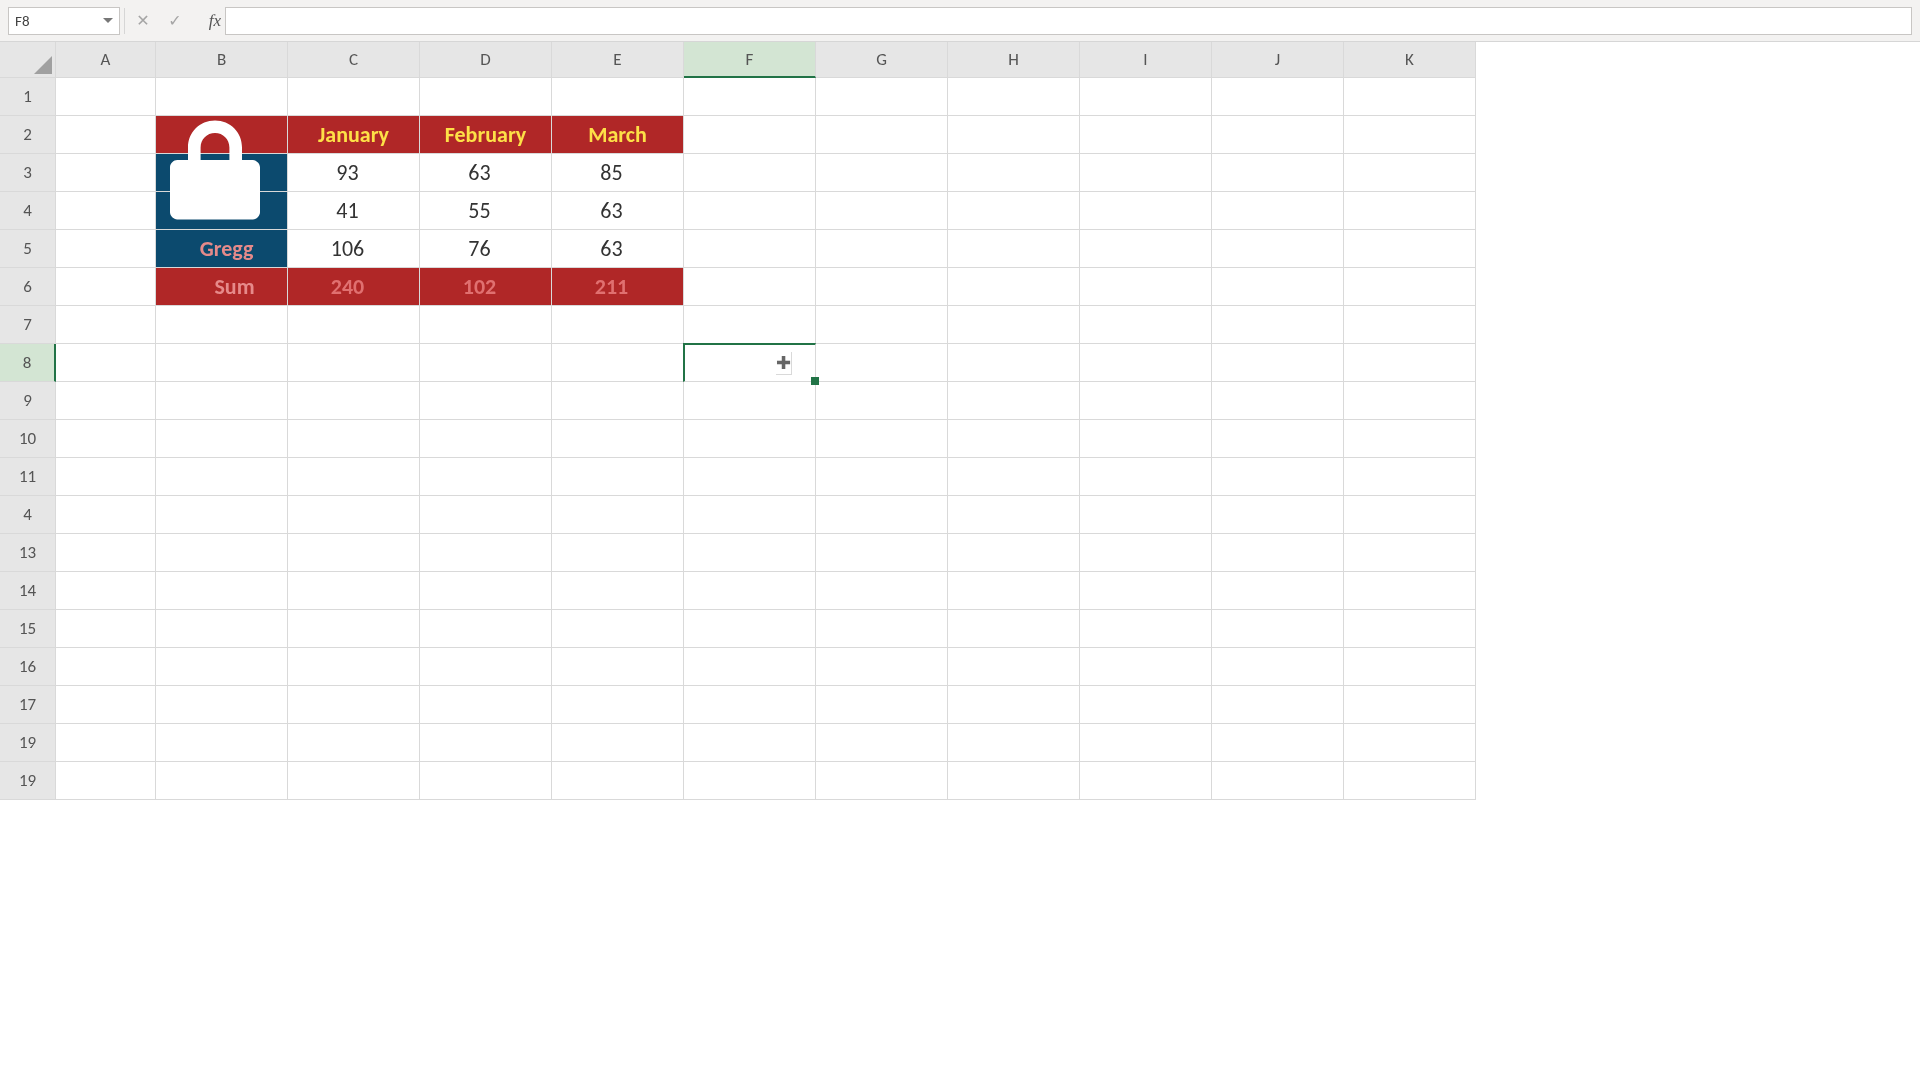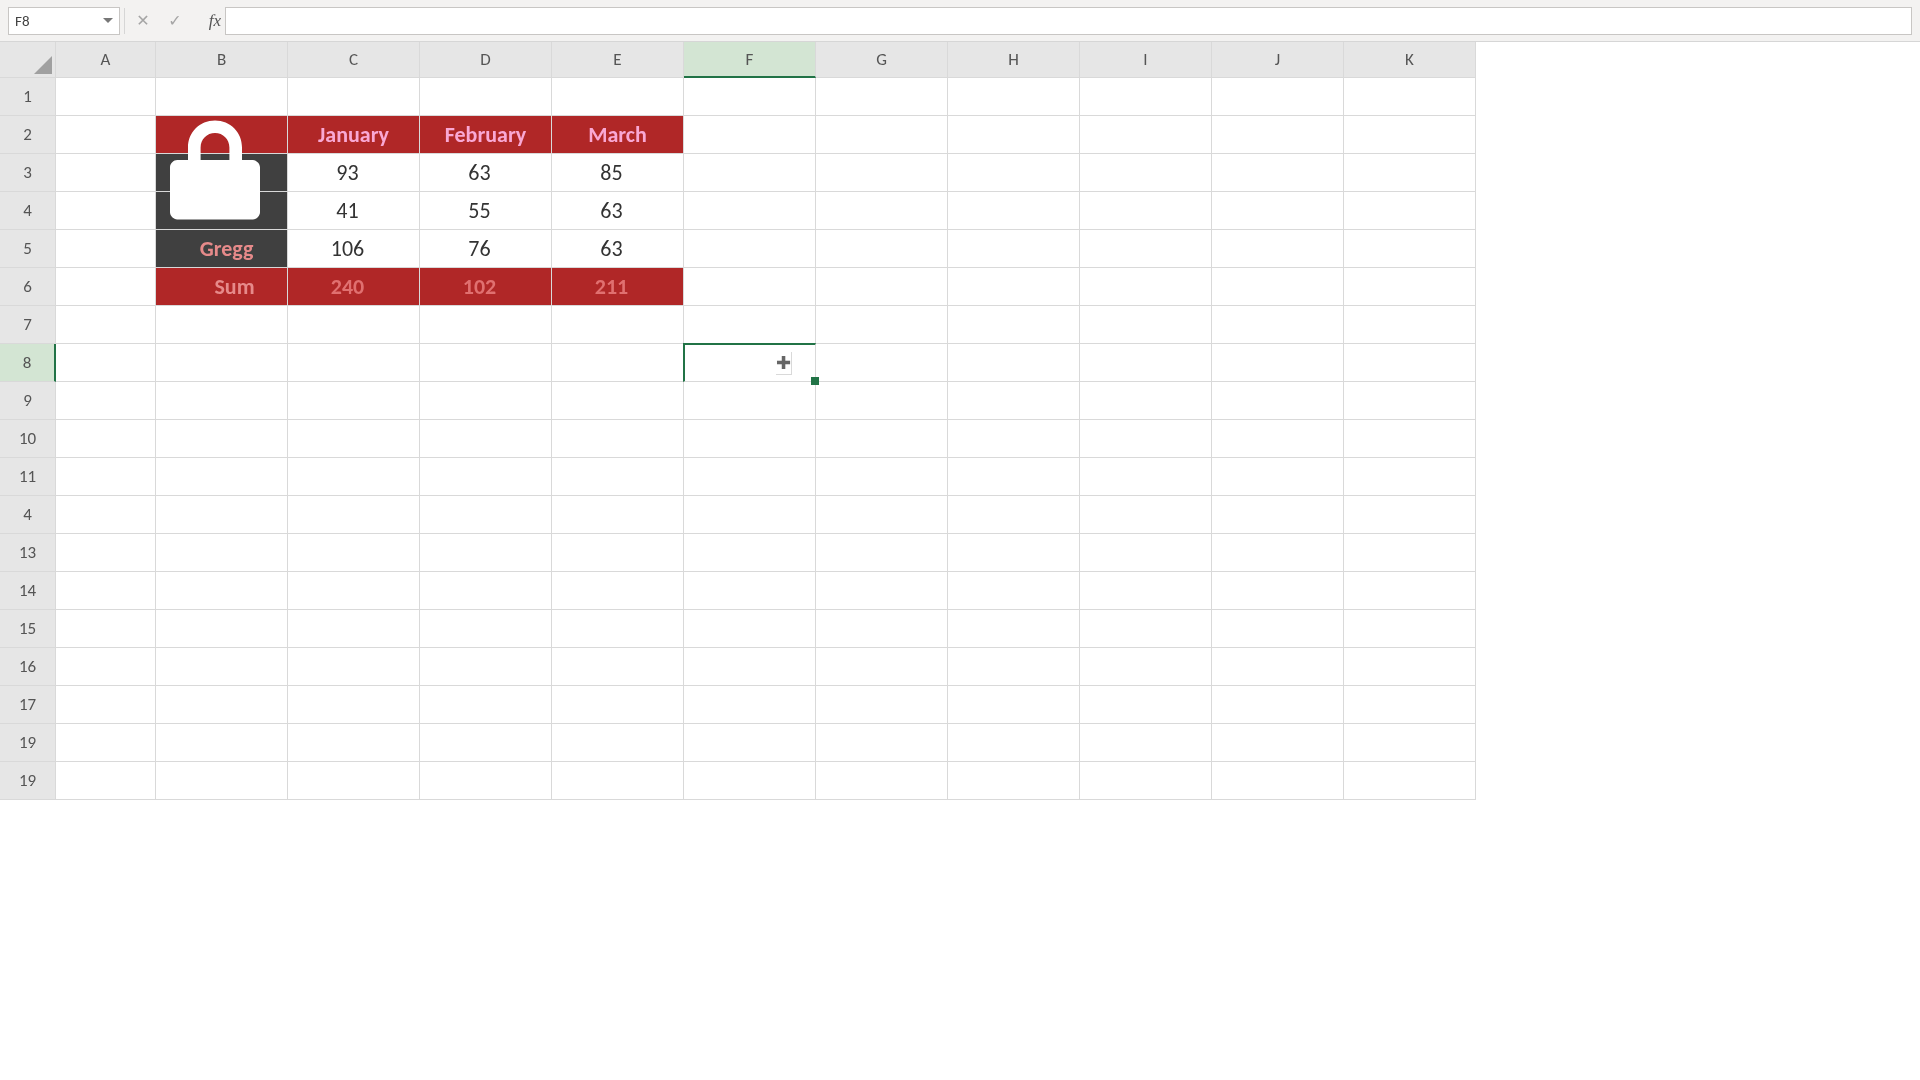--- a/index.html
+++ b/index.html
@@ -95,29 +95,29 @@
   .row-h { border-right: 1px solid #bdbdbd; justify-content: center; }
   .col-h.active { background: #d3e5d3; border-bottom: 2px solid #217346; }
   .row-h.active { background: #d3e5d3; border-right: 2px solid #217346; }
 
   
   .cell { background: #fff; justify-content: flex-end; padding-right: 8px; }
 
   
   .tbl-head {
     background: #b02727;
-    color: #f9a8d4;
+    color: #fde047;
     font-weight: 700;
     font-size: 22px;
     justify-content: center;
     border-right: 1px solid #962121;
     border-bottom: 1px solid #962121;
   }
   .tbl-row-label {
-    background: #404040;
+    background: #0c4a6e;
     color: #e68a8a;
     font-weight: 700;
     font-size: 22px;
     justify-content: flex-start;
     padding-left: 10px;
     border-right: 1px solid #962121;
     border-bottom: 1px solid #962121;
   }
   .tbl-data {
     background: #fff;

